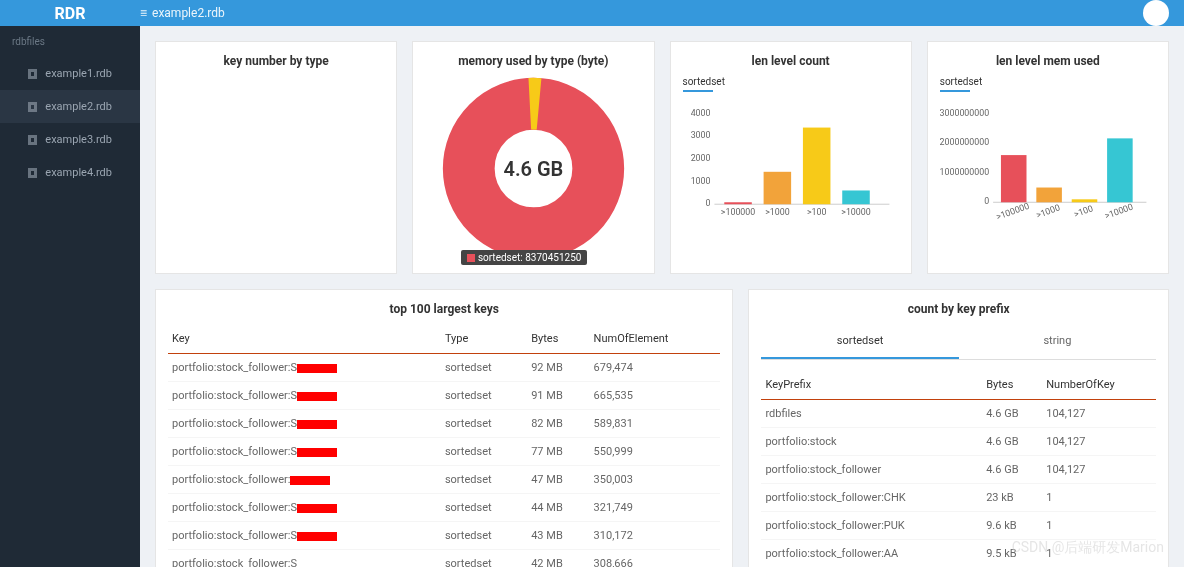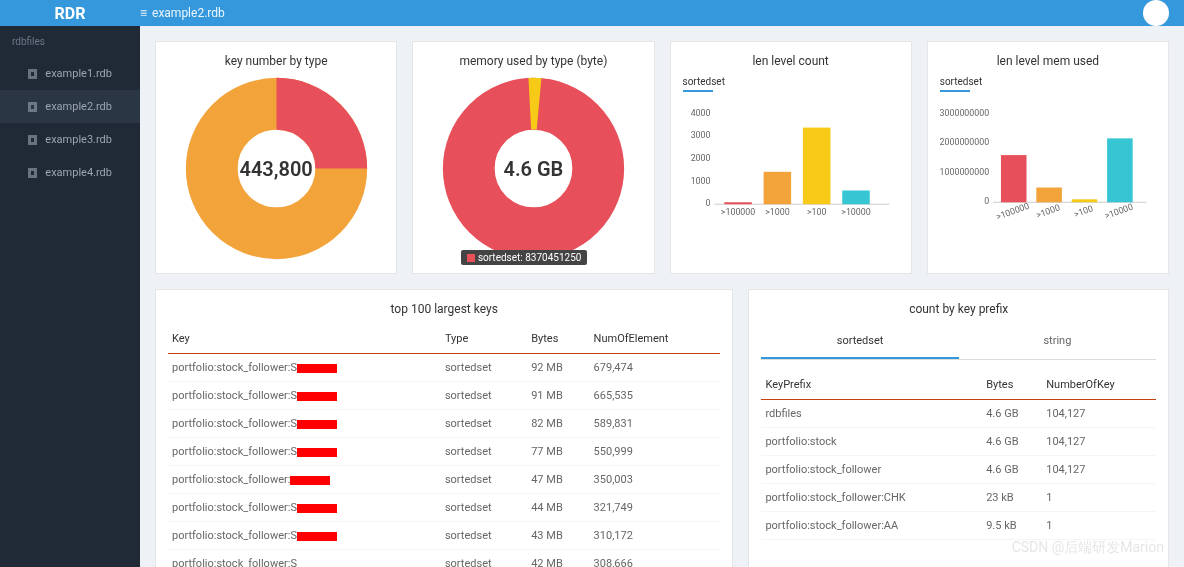--- a/index.html
+++ b/index.html
@@ -10,21 +10,21 @@
 .avatar{margin-left:auto;margin-right:15px;width:26px;height:26px;border-radius:50%;background:#fff}
 .main{display:flex}
 .side{width:140px;background:#1f2a36;min-height:525px;color:#9aa5b1;font-size:11px}
 .side-h{padding:10px 12px;color:#6b7885;font-size:10px}
 .side-item{padding:10px 28px;display:flex;align-items:center;gap:8px;cursor:pointer}
 .side-item.active{background:#2a3644}
 .grid-icon{display:inline-block;width:10px;height:10px;background:linear-gradient(#9aa5b1 33%,transparent 33% 66%,#9aa5b1 66%),linear-gradient(90deg,#9aa5b1 33%,transparent 33% 66%,#9aa5b1 66%);opacity:.6}
 .content{flex:1;padding:15px;display:flex;flex-direction:column;gap:15px}
 .row{display:flex;gap:15px}
 .card{background:#fff;padding:12px;border:1px solid #e5e5e5}
-.card-title{font-size:12px;text-align:center;font-weight:400;margin-bottom:8px;color:#333}
+.card-title{font-size:12px;text-align:center;font-weight:700;margin-bottom:8px;color:#333}
 .donut-card{flex:1;display:flex;flex-direction:column;align-items:center;min-height:230px}
 .donut-wrap{position:relative;width:185px;height:185px}
 .donut-center{position:absolute;inset:0;display:flex;align-items:center;justify-content:center;font-size:20px;font-weight:600}
 .tooltip{position:absolute;bottom:-4px;left:20px;background:#444;color:#fff;font-size:10px;padding:2px 6px;border-radius:2px;display:flex;align-items:center;gap:3px}
 .tooltip::before{content:"";width:8px;height:8px;background:#e7505a;display:inline-block}
 .bar-card{flex:1;min-height:230px}
 .legend{font-size:10px;margin:4px 0 8px}
 .legend-line{width:30px;height:2px;background:#3598dc;margin-top:3px}
 svg text{font-size:9px;fill:#666}
 .table-card{flex:1}
@@ -67,27 +67,20 @@
     <div class="side-item">
         <span class="grid-icon"></span>
         <span>example4.rdb</span>
       </div>
   </div>
 
   <div class="content">
     <div class="row">
       <div class="card donut-card">
         <div class="card-title">key number by type</div>
-        <div class="donut-wrap">
-          <svg viewBox="0 0 100 100" width="185" height="185">
-            <circle cx="50" cy="50" r="35" fill="none" stroke="#f2a33a" stroke-width="28"></circle>
-            <path d="M50 15 A35 35 0 0 1 85 50" fill="none" stroke="#e7505a" stroke-width="28"></path>
-          </svg>
-          <div class="donut-center">443,800</div>
-        </div>
       </div>
 
       <div class="card donut-card">
         <div class="card-title">memory used by type (byte)</div>
         <div class="donut-wrap">
           <svg viewBox="0 0 100 100" width="185" height="185">
             <circle cx="50" cy="50" r="35" fill="none" stroke="#e7505a" stroke-width="28"></circle>
             <path d="M48 15 A35 35 0 0 1 53 15.1" fill="none" stroke="#f7ca18" stroke-width="28"></path>
           </svg>
           <div class="donut-center">4.6 GB</div>
@@ -233,20 +226,25 @@
                 <td>portfolio:stock_follower</td>
                 <td>4.6 GB</td>
                 <td>104,127</td>
               </tr>
               <tr>
                 <td>portfolio:stock_follower:CHK</td>
                 <td>23 kB</td>
                 <td>1</td>
               </tr>
               <tr>
+                <td>portfolio:stock_follower:PUK</td>
+                <td>9.6 kB</td>
+                <td>1</td>
+              </tr>
+              <tr>
                 <td>portfolio:stock_follower:AA</td>
                 <td>9.5 kB</td>
                 <td>1</td>
               </tr>
             </tbody>
         </table>
       </div>
     </div>
   </div>
 </div>

